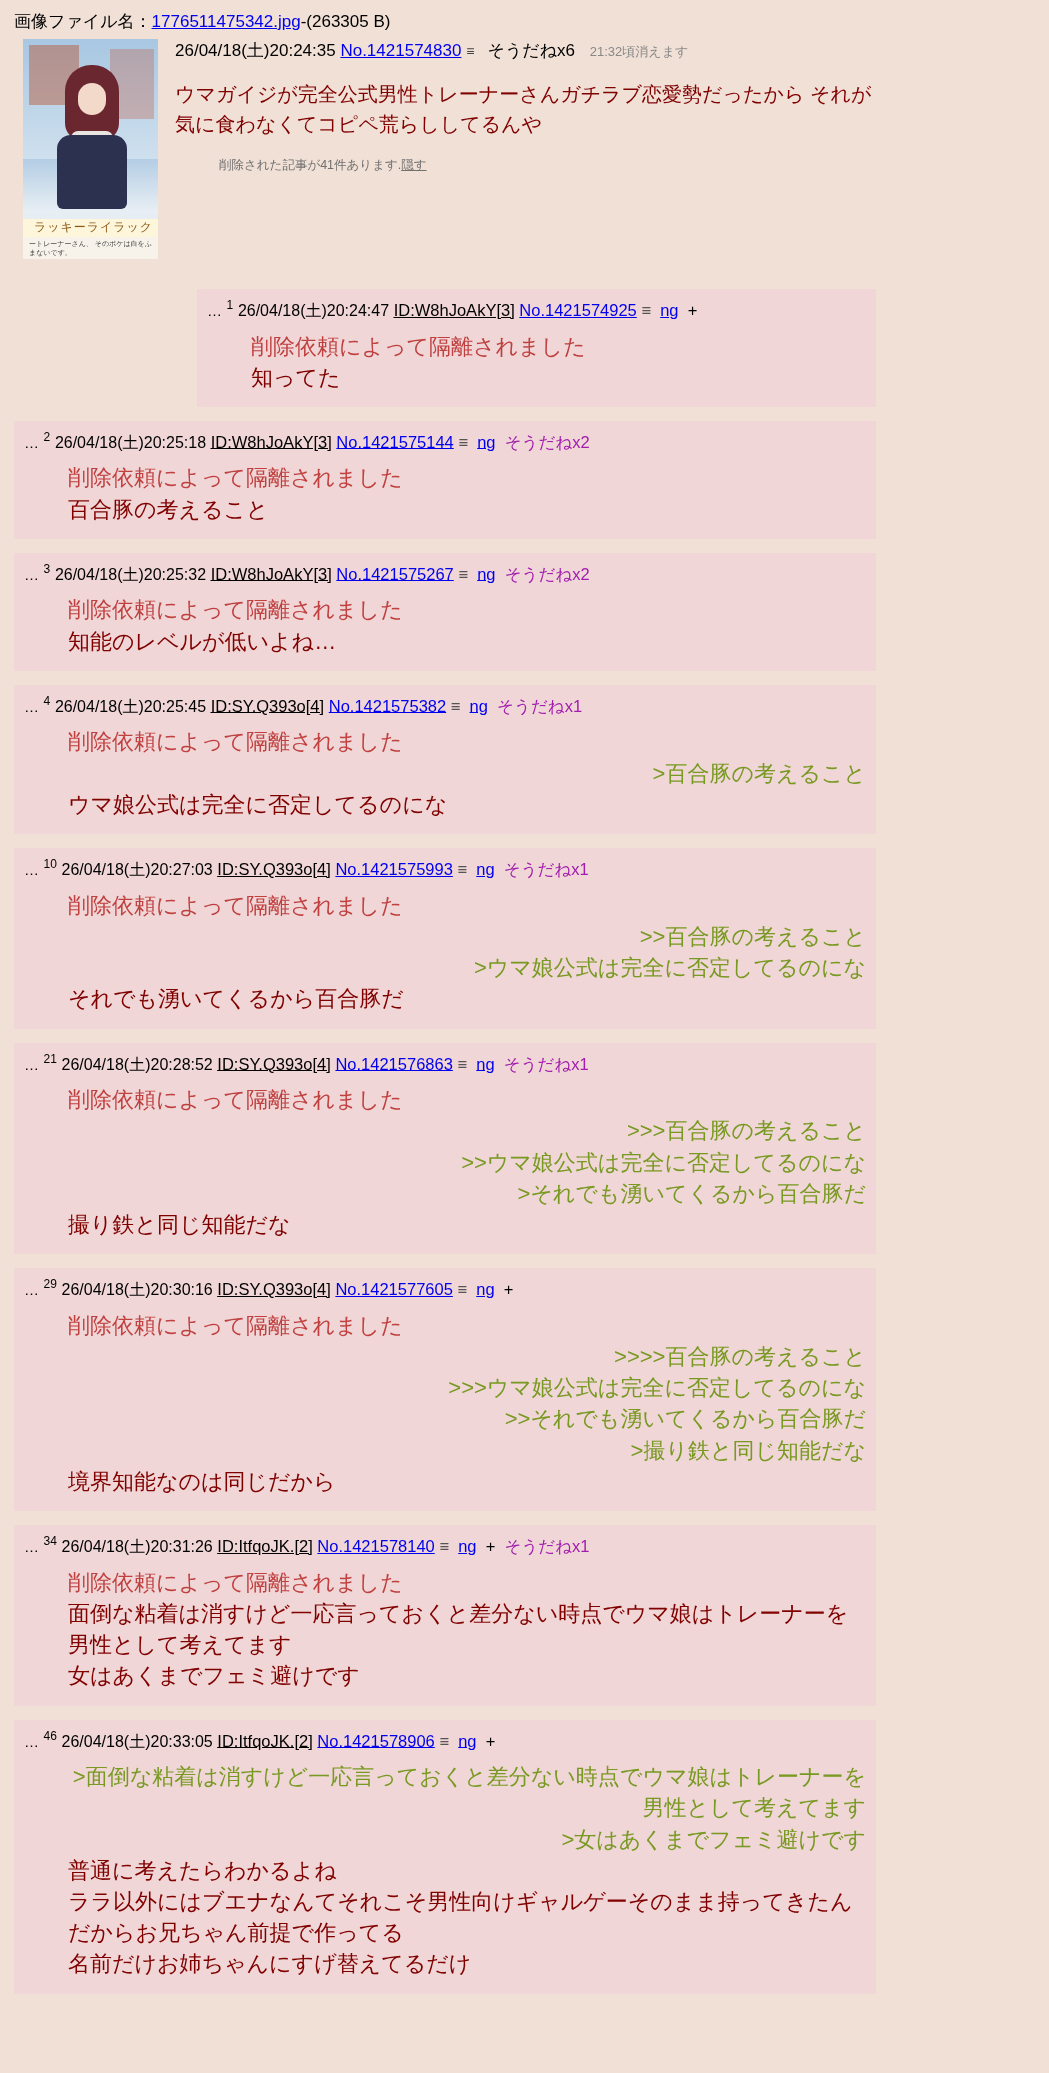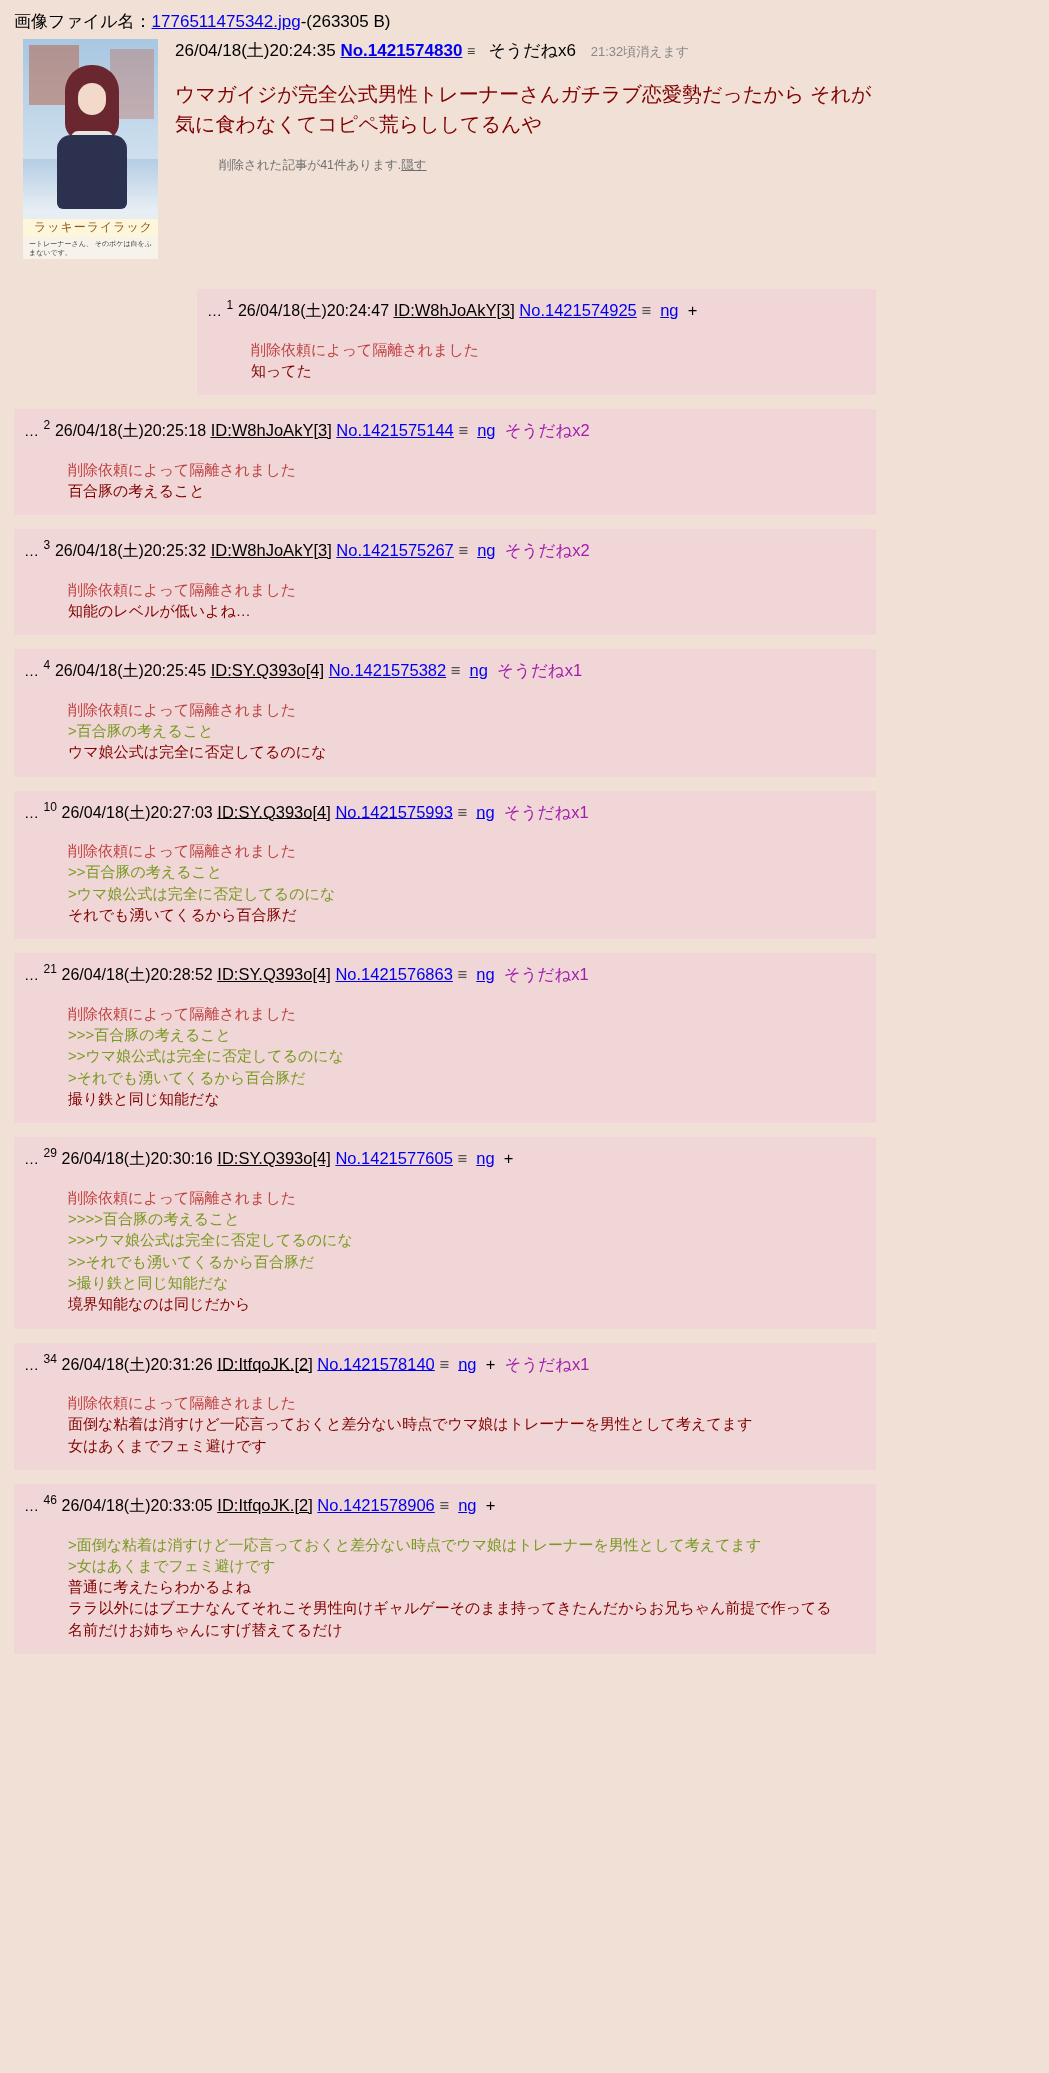--- a/index.html
+++ b/index.html
@@ -34,21 +34,21 @@
   .thumb .char-body{position:absolute;left:34px;top:96px;width:70px;height:74px;background:#2d3150;border-radius:14px 14px 6px 6px;}
   .thumb .char-scarf{position:absolute;left:48px;top:92px;width:42px;height:14px;background:#e8e4df;border-radius:7px;}
   .thumb .banner{position:absolute;left:0;right:0;bottom:22px;height:18px;background:#fdf6da;}
   .thumb .banner-txt{position:absolute;left:0;right:0;bottom:23px;text-align:center;font-size:12px;color:#8a5a1a;letter-spacing:1px;margin-left:6px;}
   .thumb .cap{position:absolute;left:0;right:0;bottom:0;height:22px;background:#f7f3ea;}
   .thumb .cap-txt{position:absolute;left:6px;right:4px;bottom:2px;font-size:7px;color:#444;line-height:9px;}
 
   .op-body{margin-left:175px;padding-right:14px;}
   .op-meta{font-size:17px;color:#117743;}
   .op-meta .date{color:#000;}
-  .op-meta .no{color:#0000EE;text-decoration:underline;font-weight:bold;}
+  .op-meta .no{color:#0000EE;text-decoration:underline;}
   .burger{color:#444;font-size:14px;letter-spacing:-1px;}
   .sodane{color:#000;font-size:17px;}
   .del-note{color:#888;font-size:13px;margin-left:10px;}
 
   .op-text{
     margin-top:17px;font-size:20px;color:#800000;line-height:1.5;
   }
   .del-count{margin-top:18px;font-size:12.5px;color:#707070;padding-left:44px;}
   .del-count a{color:#707070;text-decoration:underline;}
 
@@ -65,23 +65,23 @@
   .r-head .dots{color:#000;font-size:15px;}
   .r-head .idx{font-size:12px;color:#000;vertical-align:super;}
   .r-head .date{color:#000;font-size:16px;}
   .r-head .uid{color:#000;font-size:16.5px;text-decoration:underline;}
   .r-head .uid u{text-decoration:underline;}
   .r-head .no{color:#0000EE;text-decoration:underline;font-size:16.5px;}
   .r-head .menu{color:#555;}
   .r-head .ng{color:#0000EE;text-decoration:underline;}
   .r-head .plus{color:#000;}
   .r-head .cnt{color:#a21caf;}
-  .r-body{margin-top:18px;padding-left:44px;font-size:15px;line-height:1.42;color:#800000;}
+  .r-body{margin-top:10px;padding-left:44px;font-size:22px;line-height:1.42;color:#800000;}
   .r-body .isolated{color:#C04040;}
-  .r-body .quote{color:#789922;}
+  .r-body .quote{color:#789922;text-align:right;}
   .r-body .line{display:block;}
   .gap{height:14px;background:#F0E0D6;}
   .gap.s{height:10px;}
   a{cursor:pointer;}
 </style>
 </head>
 <body>
 
 <div class="page">
 

